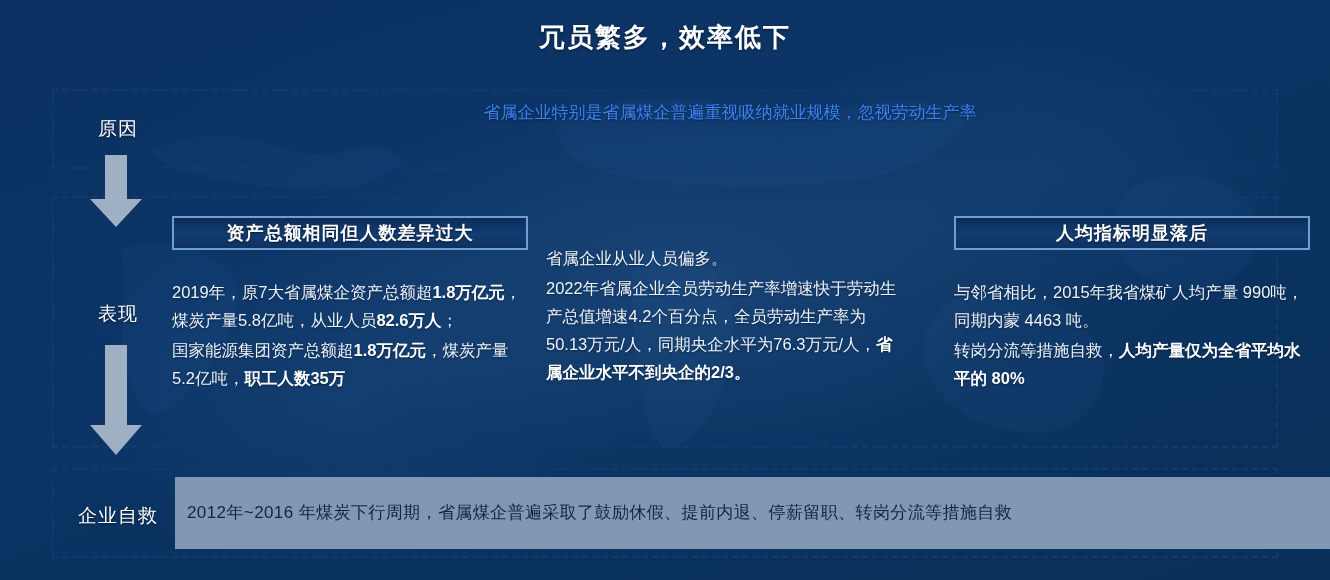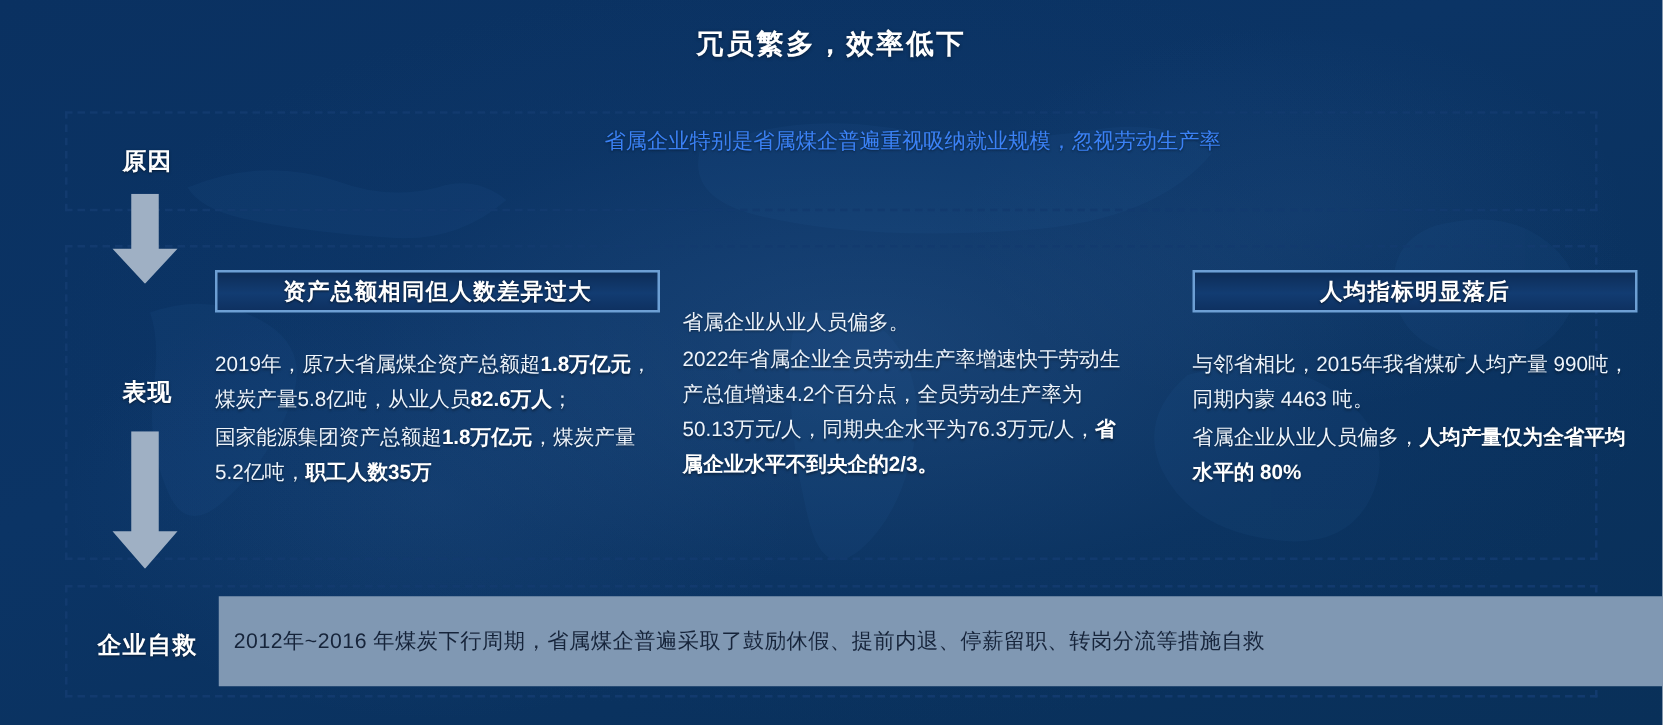--- a/index.html
+++ b/index.html
@@ -23,21 +23,21 @@
     position: absolute; inset: 0;
     pointer-events: none;
     opacity: .30;
   }
 
   
   .title {
     position: absolute;
     top: 20px; left: 0; right: 0;
     text-align: center;
-    font-size: 22px;
+    font-size: 26px;
     font-weight: 700;
     letter-spacing: 2px;
     color: #ffffff;
     text-shadow: 0 1px 3px rgba(0,0,0,.45);
   }
 
   
   .section {
     position: absolute;
     border: 2px dashed #123a6e;
@@ -45,21 +45,21 @@
   #sec-cause      { left: 52px;  top: 89px;  width: 1226px; height: 80px; }
   #sec-manifest   { left: 52px;  top: 196px; width: 1226px; height: 252px; }
   #sec-selfrescue { left: 52px;  top: 468px; width: 1226px; height: 90px; }
 
   
   .rail-label {
     position: absolute;
     width: 120px;
     text-align: center;
     font-size: 19px;
-    font-weight: 700;
+    font-weight: 400;
     color: #ffffff;
     text-shadow: 0 1px 2px rgba(0,0,0,.5);
     letter-spacing: 1px;
   }
   #label-cause      { left: 58px;  top: 116px; }
   #label-manifest   { left: 58px;  top: 301px; }
   #label-selfrescue { left: 58px;  top: 503px; }
 
   
   .arrow {
@@ -180,19 +180,19 @@
   <div class="col-body">
       <p><span>省属企业从业人员偏多。</span></p>
       <p><span>2022年省属企业全员劳动生产率增速快于劳动生产总值增速4.2个百分点，全员劳动生产率为50.13万元/人，同期央企水平为76.3万元/人，</span><b>省属企业水平不到央企的2/3。</b></p>
     </div>
 </div>
 
 <div class="col" id="col-3">
   <div class="col-header">人均指标明显落后</div>
   <div class="col-body">
       <p><span>与邻省相比，2015年我省煤矿人均产量 990吨，同期内蒙 4463 吨。</span></p>
-      <p><span>省属企业从业人员偏多，</span><b>人均产量仅为全省平均水平的 80%</b></p>
+      <p><span>转岗分流等措施自救，</span><b>人均产量仅为全省平均水平的 80%</b></p>
     </div>
 </div>
 
 <div id="selfrescue-bar">
   <span id="selfrescue-text">2012年~2016 年煤炭下行周期，省属煤企普遍采取了鼓励休假、提前内退、停薪留职、转岗分流等措施自救</span>
 </div>
 
 </body></html>

